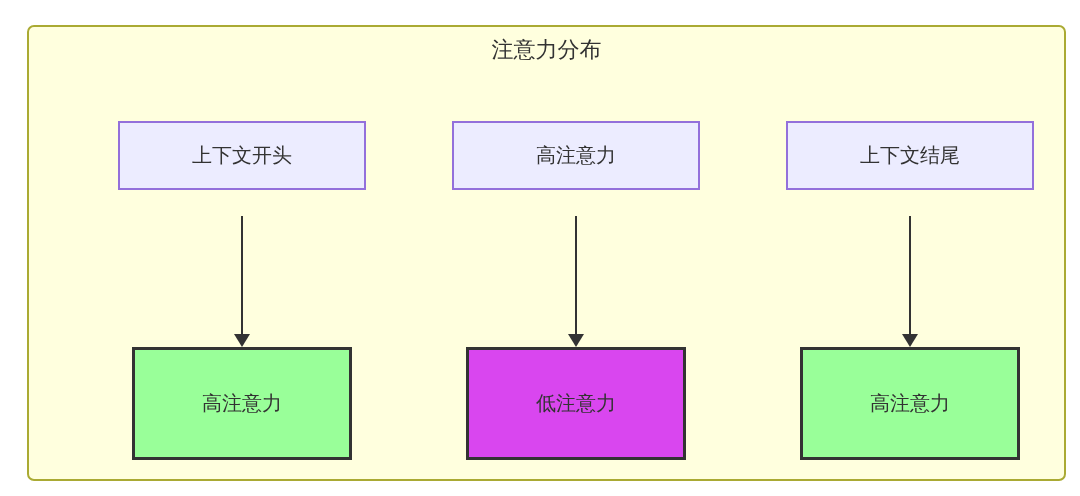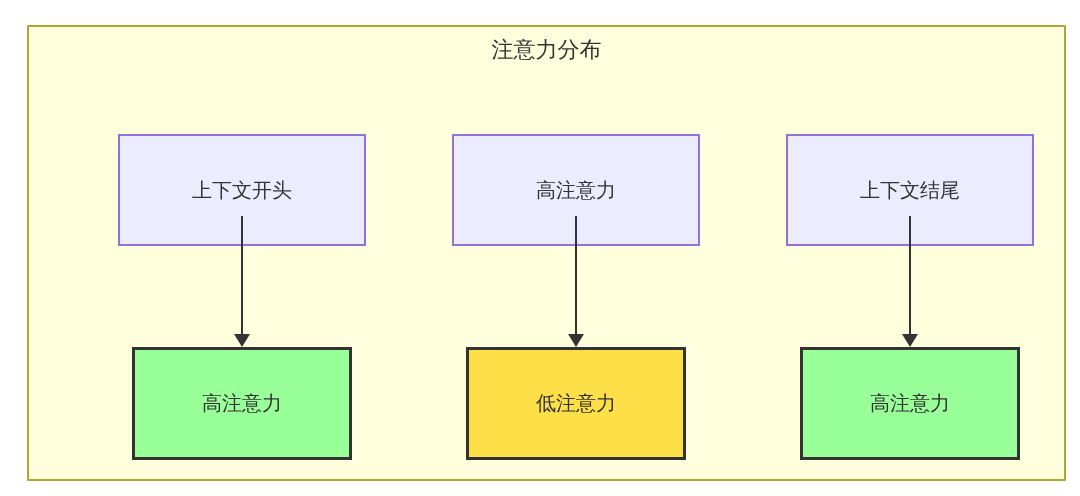--- a/index.html
+++ b/index.html
@@ -12,21 +12,21 @@
   .canvas {
     position: relative;
     width: 1080px; height: 496px;
   }
   .cluster {
     position: absolute;
     left: 27px; top: 25px;
     width: 1039px; height: 456px;
     background: #ffffde;
     border: 2px solid #aaaa33;
-    border-radius: 1px;
+    border-radius: 7px;
   }
   .cluster-title {
     position: absolute;
     left: 0; top: 9px;
     width: 100%;
     text-align: center;
     font-size: 22px;
     line-height: 27px;
     color: #333333;
     font-weight: 400;
@@ -36,30 +36,30 @@
     display: flex;
     align-items: center;
     justify-content: center;
     font-size: 20px;
     color: #333333;
     text-align: center;
   }
   .ctx-node {
     background: #ececff;
     border: 2px solid #9370db;
-    width: 248px; height: 112px;
-    top: 107px;
+    width: 248px; height: 69px;
+    top: 94px;
   }
   .res-node {
     border: 3px solid #333333;
     width: 220px; height: 113px;
     top: 320px;
   }
   .res-high { background: #99ff99; }
-  .res-low  { background: #fde047; }
+  .res-low  { background: #d946ef; }
   .ctx-1 { left: 89px; }
   .ctx-2 { left: 423px; }
   .ctx-3 { left: 757px; text-align: right; }
   .res-1 { left: 103px; }
   .res-2 { left: 437px; }
   .res-3 { left: 771px; }
   .arrow {
     position: absolute;
     top: 189px;
     width: 16px; height: 131px;

